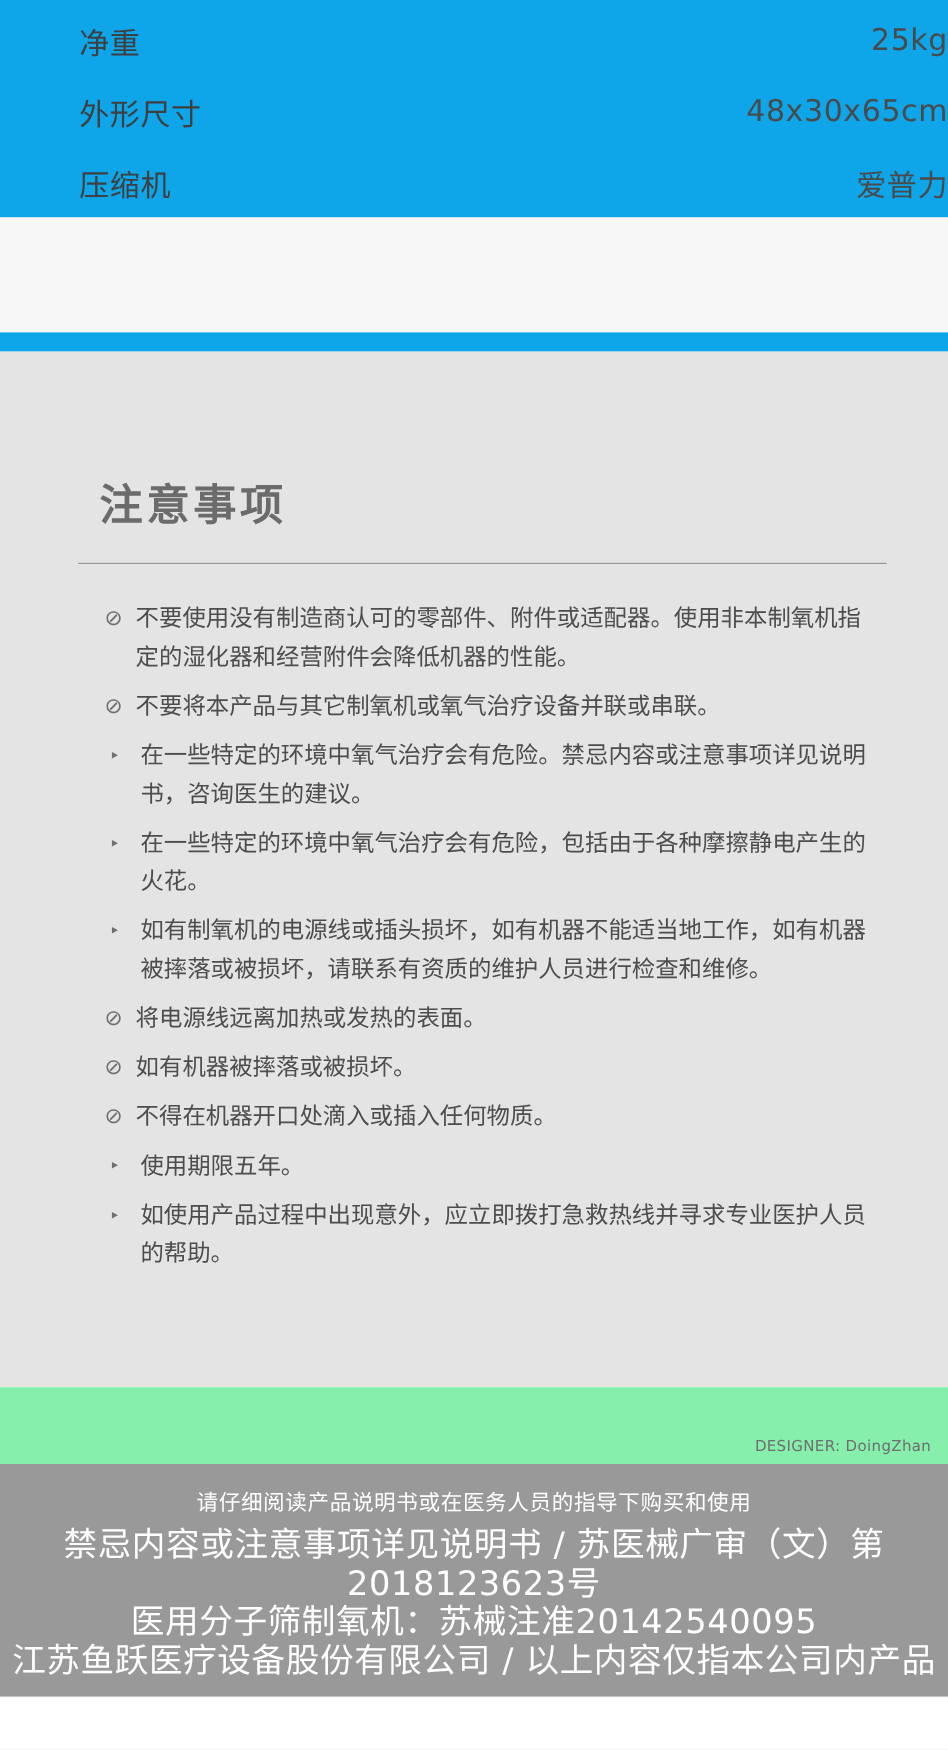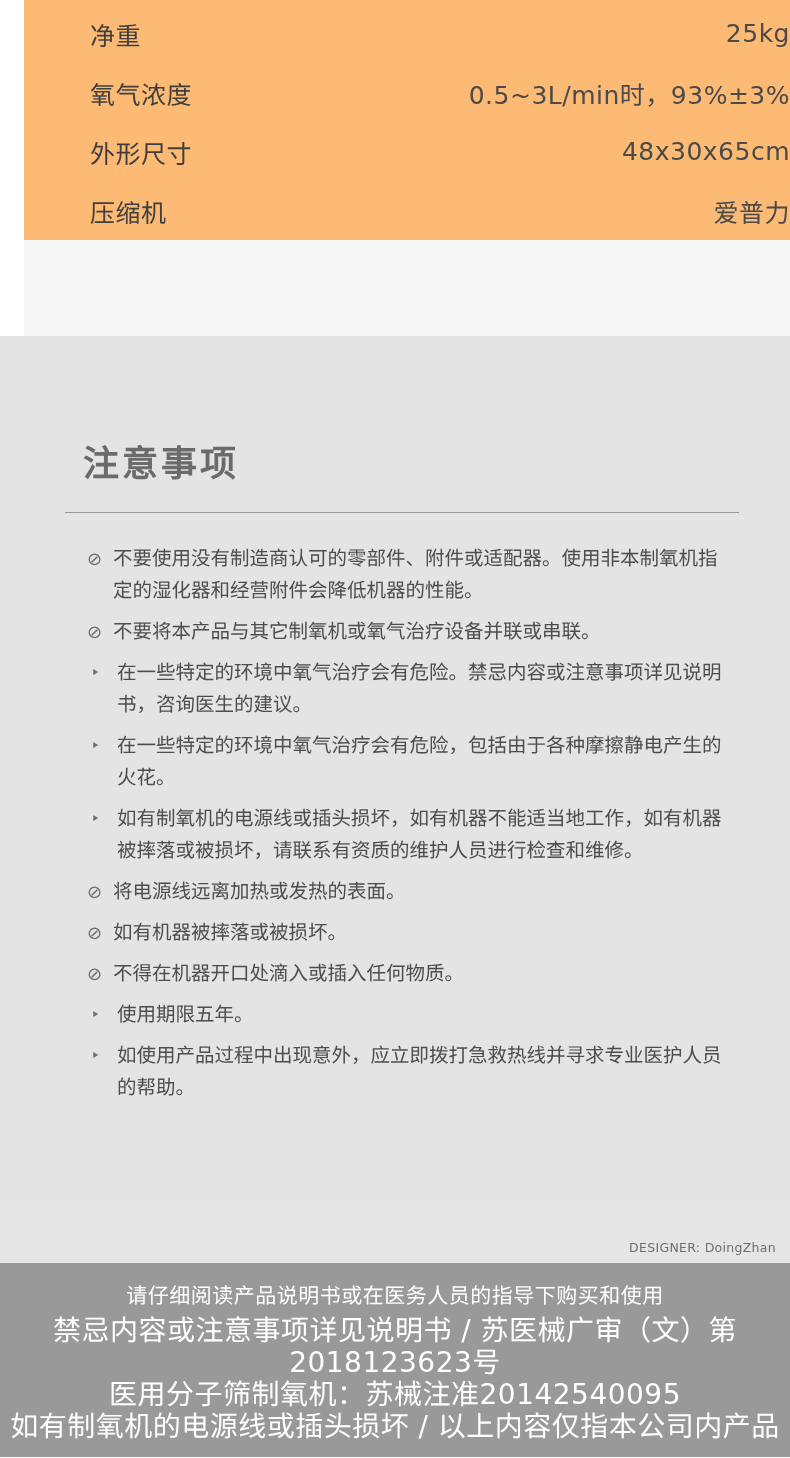--- a/index.html
+++ b/index.html
@@ -14,23 +14,22 @@
     -webkit-font-smoothing: antialiased;
   }
   .page {
     width: 790px;
     position: relative;
     overflow: hidden;
   }
 
   
   .spec-section {
-    background: #fdba74;
-    padding: 4px 0 0 0;
-    margin-left: 24px;
+    background: #0ea5e9;
+    padding: 4px 0 16px 0;
   }
   .spec-table {
     width: 100%;
     border-collapse: collapse;
   }
   .spec-row {
     height: 59px;
   }
   .spec-label,
   .spec-value {
@@ -101,21 +100,21 @@
     font-size: 15px;
     padding-left: 4px;
   }
   .notice-text {
     flex: 1 1 auto;
     text-indent: 0;
   }
 
   
   .credit-strip {
-    background: #e5e5e5;
+    background: #86efac;
     height: 64px;
     position: relative;
   }
   .credit-text {
     position: absolute;
     right: 14px;
     bottom: 8px;
     font-size: 12.5px;
     color: #6e6e6e;
     letter-spacing: 0.3px;
@@ -128,40 +127,36 @@
     text-align: center;
     padding: 10px 0 14px 0;
   }
   .footer-line {
     font-size: 28px;
     line-height: 32px;
     letter-spacing: 0.5px;
     font-weight: 400;
   }
   .footer-line.lead {
-    font-size: 21px;
+    font-size: 18px;
     line-height: 38px;
     padding-top: 4px;
   }
 </style>
 </head>
 <body>
 
 <div class="page">
 
   <section class="spec-section">
     <table class="spec-table">
       <tbody>
         <tr class="spec-row">
           <td class="spec-label">净重</td>
           <td class="spec-value">25kg</td>
-        </tr>
-        <tr class="spec-row">
-          <td class="spec-label">氧气浓度</td>
-          <td class="spec-value">0.5~3L/min时，93%±3%</td>
         </tr>
         <tr class="spec-row">
           <td class="spec-label">外形尺寸</td>
           <td class="spec-value">48x30x65cm</td>
         </tr>
         <tr class="spec-row">
           <td class="spec-label">压缩机</td>
           <td class="spec-value">爱普力</td>
         </tr>
       </tbody>
@@ -219,16 +214,16 @@
   </section>
 
   <div class="credit-strip">
     <div class="credit-text">DESIGNER: DoingZhan</div>
   </div>
 
   <footer class="footer">
     <div class="footer-line lead">请仔细阅读产品说明书或在医务人员的指导下购买和使用</div>
     <div class="footer-line">禁忌内容或注意事项详见说明书 / 苏医械广审（文）第2018123623号</div>
     <div class="footer-line">医用分子筛制氧机：苏械注准20142540095</div>
-    <div class="footer-line">如有制氧机的电源线或插头损坏 / 以上内容仅指本公司内产品</div>
+    <div class="footer-line">江苏鱼跃医疗设备股份有限公司 / 以上内容仅指本公司内产品</div>
   </footer>
 
 </div>
 
 </body></html>

